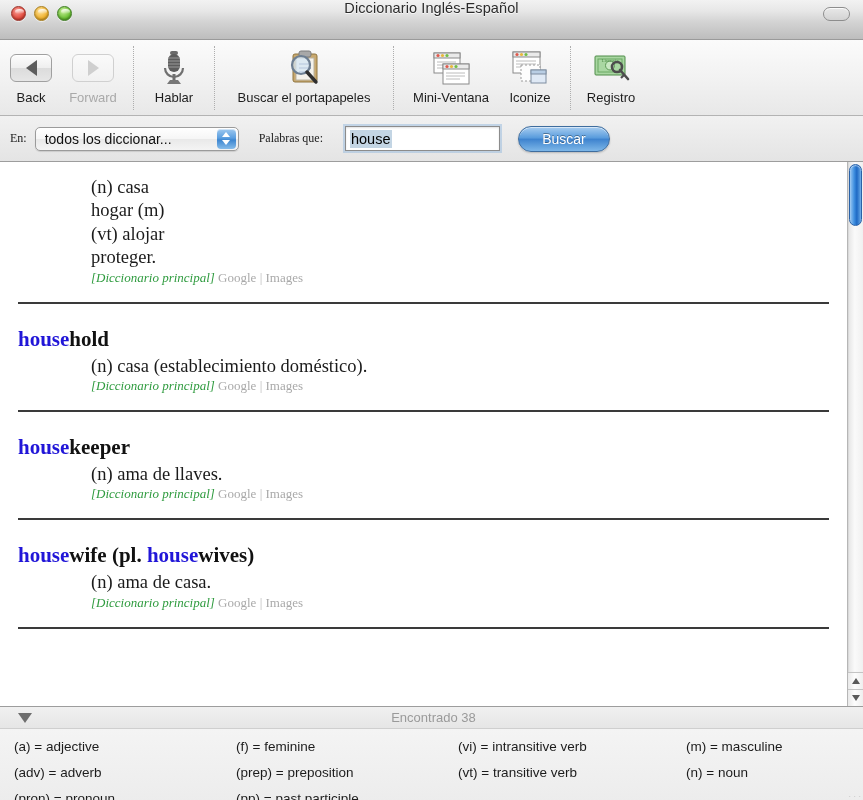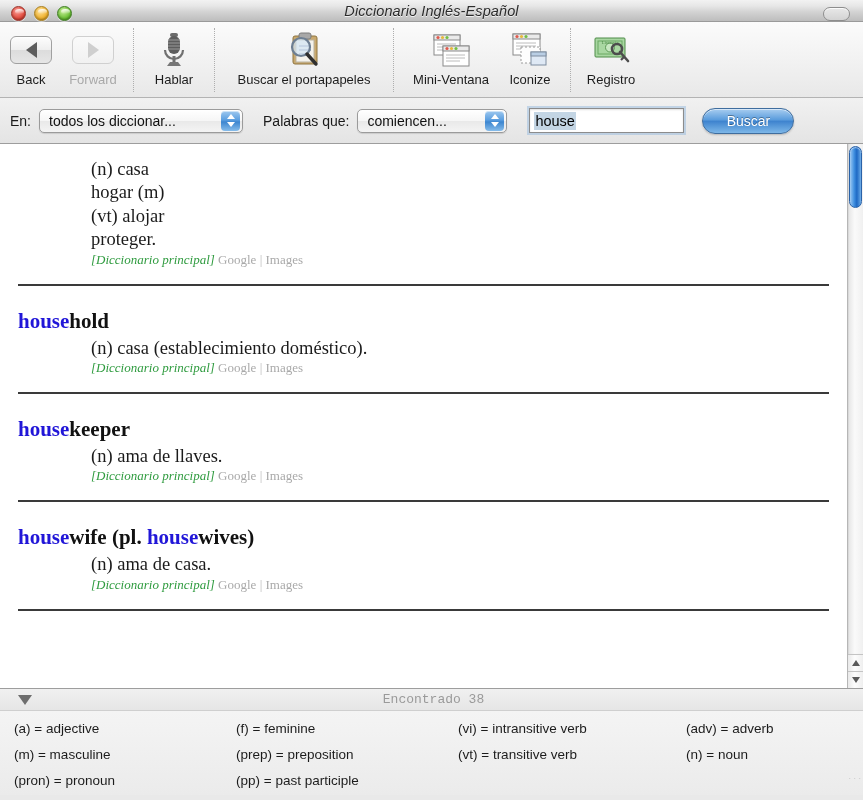--- a/index.html
+++ b/index.html
@@ -17,27 +17,26 @@
     position: relative;
     width: 863px;
     height: 800px;
     background: #e9e9e9;
     overflow: hidden;
   }
 
   
   #titlebar {
     position: relative;
-    height: 22px;
+    height: 40px;
     background: linear-gradient(to bottom,
         #f2f2f2 0%, #e7e7e7 28%, #d4d4d4 55%, #c6c6c6 82%, #bdbdbd 100%);
     border-bottom: 1px solid #9a9a9a;
     display: flex;
-    align-items: center;
-    font-style: italic;
+    align-items: flex-start;
   }
   #traffic-lights {
     position: absolute;
     left: 11px; top: 6px;
     display: flex;
     gap: 8px;
   }
   .gel {
     width: 15px; height: 15px;
     border-radius: 50%;
@@ -140,24 +139,24 @@
     position: relative;
     height: 46px;
     background: linear-gradient(to bottom, #f1f1f1 0%, #e4e4e4 100%);
     border-bottom: 1px solid #9d9d9d;
     display: flex;
     align-items: center;
     padding: 0 10px;
     gap: 8px;
   }
   .sb-label {
-    font-size: 14px;
+    font-size: 12px;
     color: #1a1a1a;
     white-space: nowrap;
-    font-family: Liberation Sans, sans-serif;
+    font-family: Liberation Serif, serif;
   }
   .popup {
     position: relative;
     height: 24px;
     border-radius: 5px;
     border: 1px solid #9b9b9b;
     background: linear-gradient(to bottom, #ffffff 0%, #f6f6f6 48%, #e9e9e9 52%, #f4f4f4 100%);
     display: flex;
     align-items: center;
     box-shadow: 0 1px 1px rgba(0,0,0,.12), inset 0 1px 0 #fff;
@@ -322,21 +321,21 @@
     border-left: 7px solid transparent;
     border-right: 7px solid transparent;
     border-top: 10px solid #6e6e6e;
   }
   #found-text {
     position: absolute;
     left: 4px; right: 0;
     text-align: center;
     font-size: 13px;
     color: #9a9a9a;
-    font-family: Liberation Mono, monospace;
+    font-family: Liberation Sans, sans-serif;
   }
   #legend {
     height: 84px;
     background: linear-gradient(to bottom, #f4f4f4, #ebebeb);
     display: grid;
     grid-template-columns: 222px 222px 228px 1fr;
     align-content: start;
     padding: 5px 0 0 14px;
     position: relative;
   }
@@ -514,27 +513,20 @@
     <div class="popup" id="popup-dict">
       <span class="ptext">todos los diccionar...</span>
       <span class="parrows">
         <span class="up"></span>
           <span class="dn"></span>
       </span>
     </div>
 
     <div class="sb-label" style="margin-left:12px;">Palabras que:</div>
 
-    <div class="popup" id="popup-match">
-      <span class="ptext">comiencen...</span>
-      <span class="parrows">
-        <span class="up"></span>
-          <span class="dn"></span>
-      </span>
-    </div>
 
     <div id="search-field">
       <span id="search-value">house</span>
     </div>
 
     <div id="search-button">Buscar</div>
   </div>
 
   <div id="content-area">
     <div id="results">
@@ -583,22 +575,22 @@
 
   <div id="statusbar">
     <div id="disclosure-tri"></div>
     <div id="found-text">Encontrado 38</div>
   </div>
 
   <div id="legend">
     <div class="legend-cell">(a) = adjective</div>
       <div class="legend-cell">(f) = feminine</div>
       <div class="legend-cell">(vi) = intransitive verb</div>
+      <div class="legend-cell">(m) = masculine</div>
       <div class="legend-cell">(adv) = adverb</div>
-      <div class="legend-cell">(m) = masculine</div>
       <div class="legend-cell">(prep) = preposition</div>
       <div class="legend-cell">(vt) = transitive verb</div>
       <div class="legend-cell">(n) = noun</div>
       <div class="legend-cell">(pron) = pronoun</div>
       <div class="legend-cell">(pp) = past participle</div>
       <div id="resize-grip">
       <i style="left:3px;  top:0;"></i>
       <i style="left:8px;  top:0;"></i>
       <i style="left:13px; top:0;"></i>
     </div>

